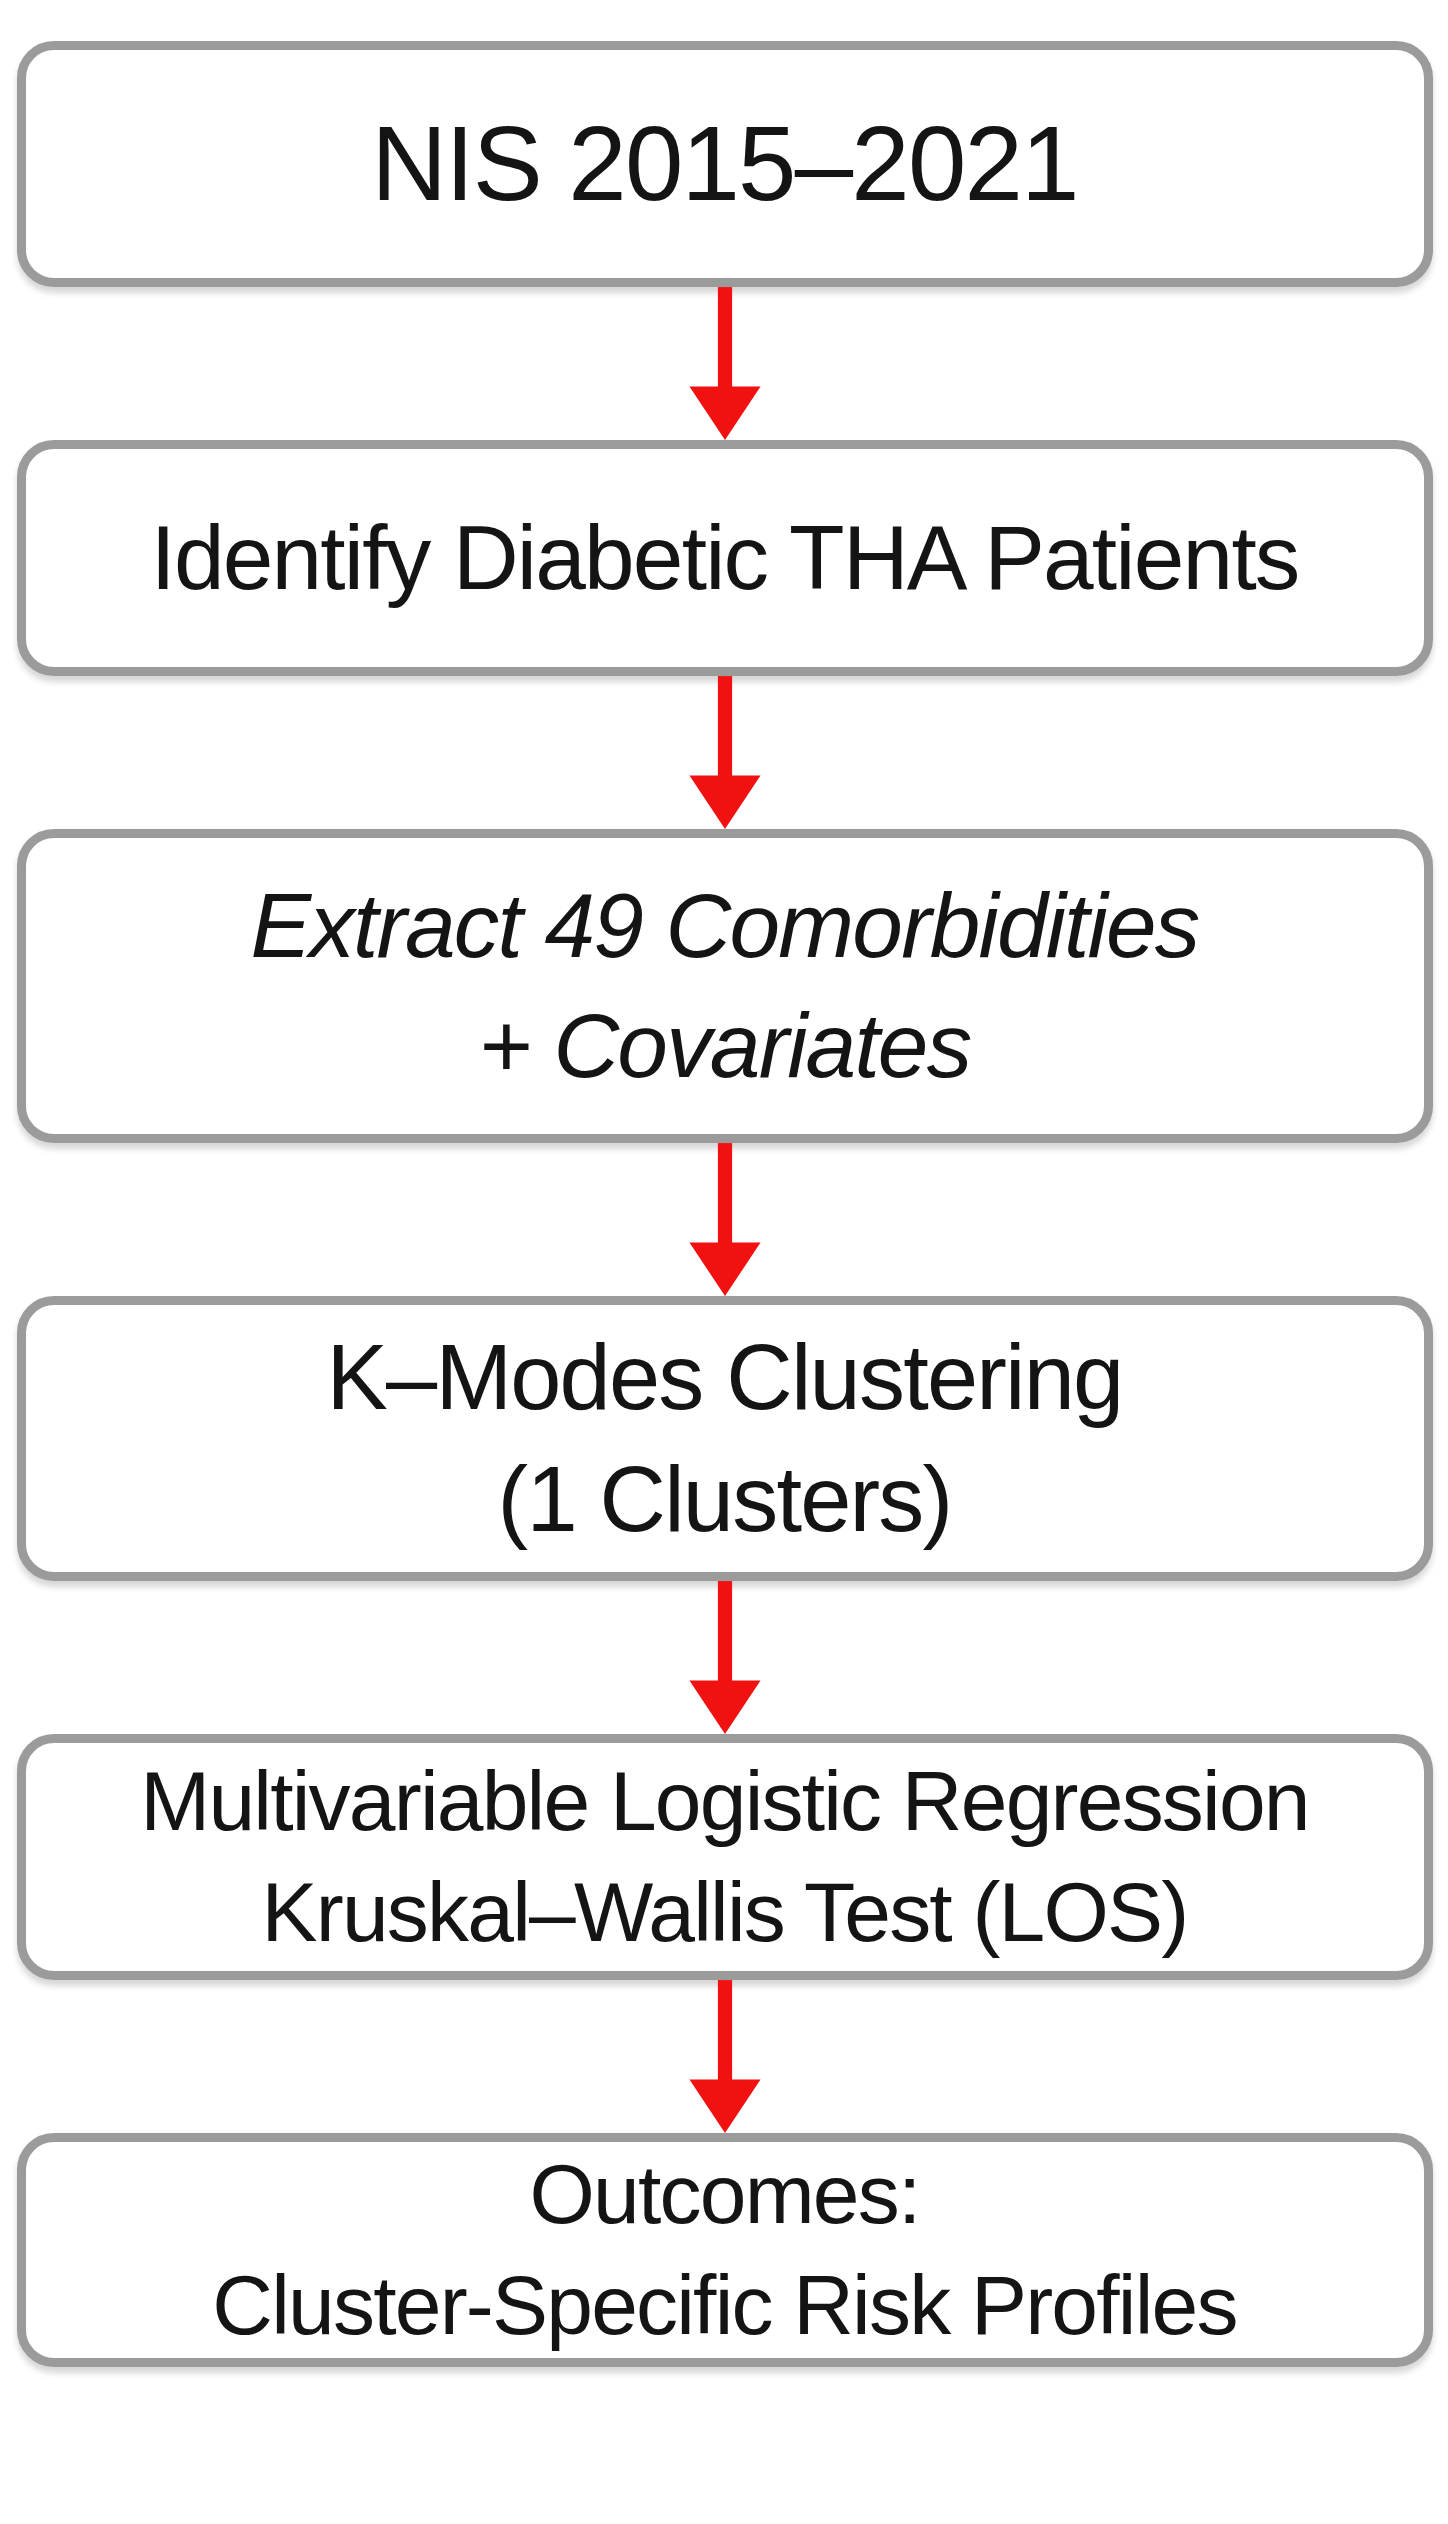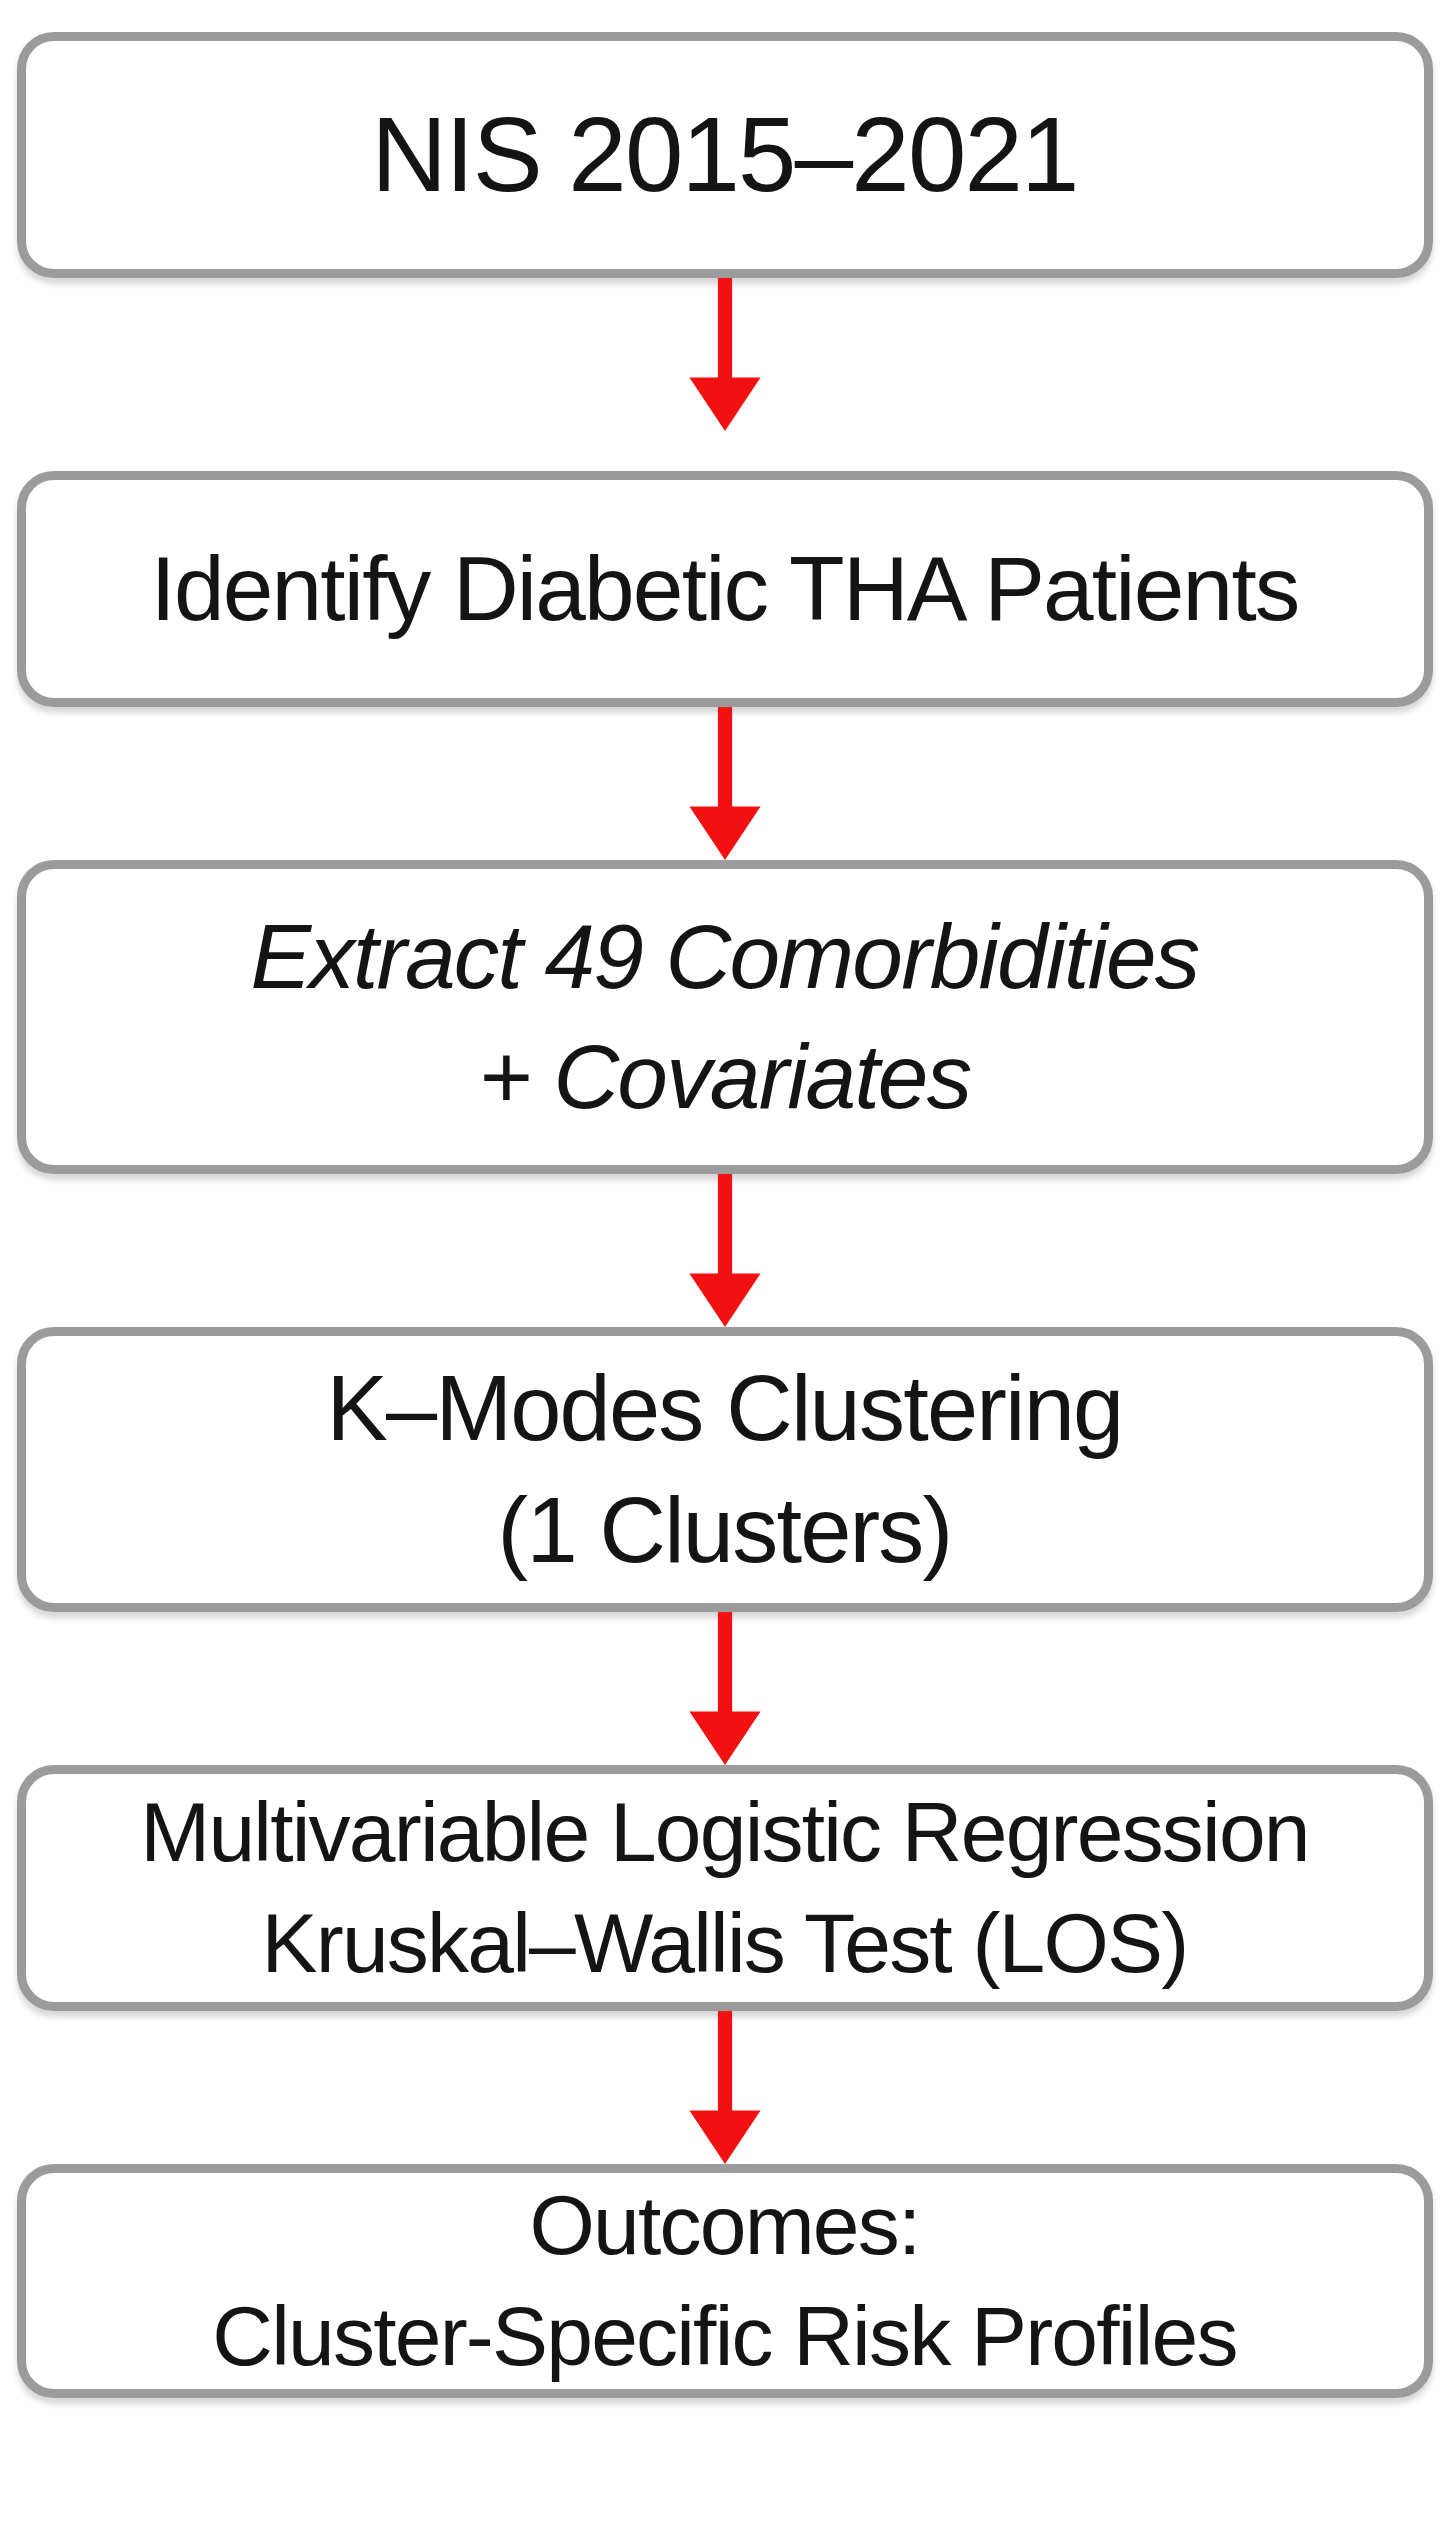--- a/index.html
+++ b/index.html
@@ -12,21 +12,21 @@
     margin: 0;
     padding: 0;
     background: var(--bg);
   }
   .canvas {
     position: relative;
     width: 1449px;
     height: 2525px;
     background: var(--bg);
     box-sizing: border-box;
-    padding-top: 32px;
+    padding-top: 41px;
     display: flex;
     flex-direction: column;
     align-items: center;
     font-family: "Liberation Sans", sans-serif;
     overflow: hidden;
   }
   .step {
     box-sizing: border-box;
     width: 1416px;
     background: var(--bg);
@@ -38,21 +38,21 @@
     justify-content: center;
     align-items: center;
     text-align: center;
     color: var(--text);
     letter-spacing: -1.8px;
     line-height: 1.32;
     flex: 0 0 auto;
   }
   .line { white-space: nowrap; }
   .s1 { height: 246px; font-size: 105px; }
-  .s2 { height: 236px; font-size: 91px; margin-top: 40px; }
+  .s2 { height: 236px; font-size: 91px; }
   .s3 { height: 314px; font-size: 91px; font-style: italic; }
   .s4 { height: 285px; font-size: 92px; }
   .s5 { height: 246px; font-size: 84px;  }
   .s6 { height: 234px; font-size: 84px;  }
   .gap {
     height: 153px;
     flex: 0 0 auto;
     display: flex;
     justify-content: center;
     align-items: flex-start;

